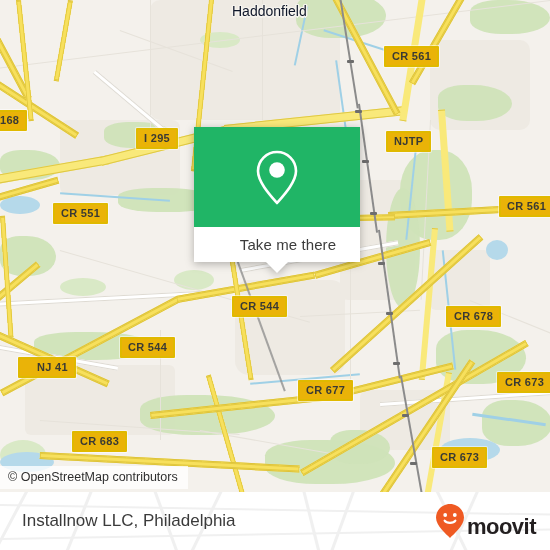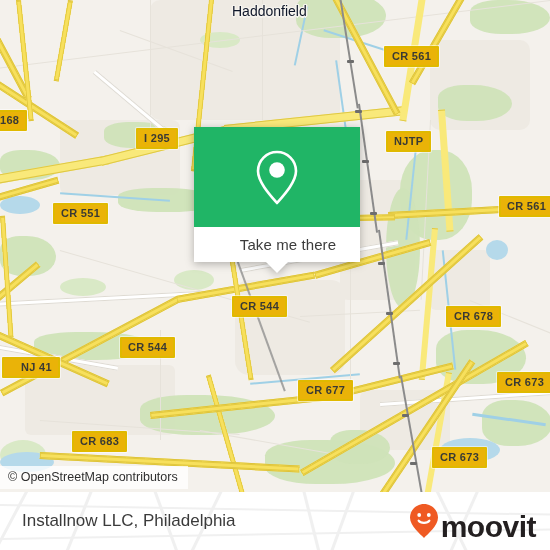--- a/index.html
+++ b/index.html
@@ -113,21 +113,21 @@
     position:relative;z-index:3;
     display:flex;align-items:center;height:58px;
     padding:0 14px 0 22px;
     box-sizing:border-box;
   }
   #footer-title{
     color:#3b3b3b;font-size:17px;flex:1;white-space:nowrap;
   }
   #brand{display:flex;align-items:center;gap:2px;}
   #brand-word{
-    color:#231f20;font-size:30px;font-weight:bold;letter-spacing:-.5px;
+    color:#231f20;font-size:22px;font-weight:bold;letter-spacing:-.5px;
     line-height:30px;
     margin-top:11px;
   }
 </style>
 </head>
 <body>
 
 <div id="screen">
 
   <div id="map">
@@ -255,21 +255,21 @@
 
     <div class="shield" style="left:-8px;top:110px;">168</div>
     <div class="shield" style="left:136px;top:128px;">I 295</div>
     <div class="shield" style="left:384px;top:46px;">CR 561</div>
     <div class="shield" style="left:386px;top:131px;">NJTP</div>
     <div class="shield" style="left:499px;top:196px;">CR 561</div>
     <div class="shield" style="left:53px;top:203px;">CR 551</div>
     <div class="shield" style="left:232px;top:296px;">CR 544</div>
     <div class="shield" style="left:446px;top:306px;">CR 678</div>
     <div class="shield" style="left:120px;top:337px;">CR 544</div>
-    <div class="shield" style="left:2px;top:357px;padding-left:17px;">NJ 41</div>
+    <div class="shield" style="left:18px;top:357px;padding-left:17px;">NJ 41</div>
     <div class="shield" style="left:298px;top:380px;">CR 677</div>
     <div class="shield" style="left:497px;top:372px;">CR 673</div>
     <div class="shield" style="left:72px;top:431px;">CR 683</div>
     <div class="shield" style="left:432px;top:447px;">CR 673</div>
 
     <div class="placelabel" style="left:232px;top:3px;">Haddonfield</div>
 
     <div id="popup">
       <div id="popup-head">
         <svg width="46" height="58" viewBox="0 0 46 58">

